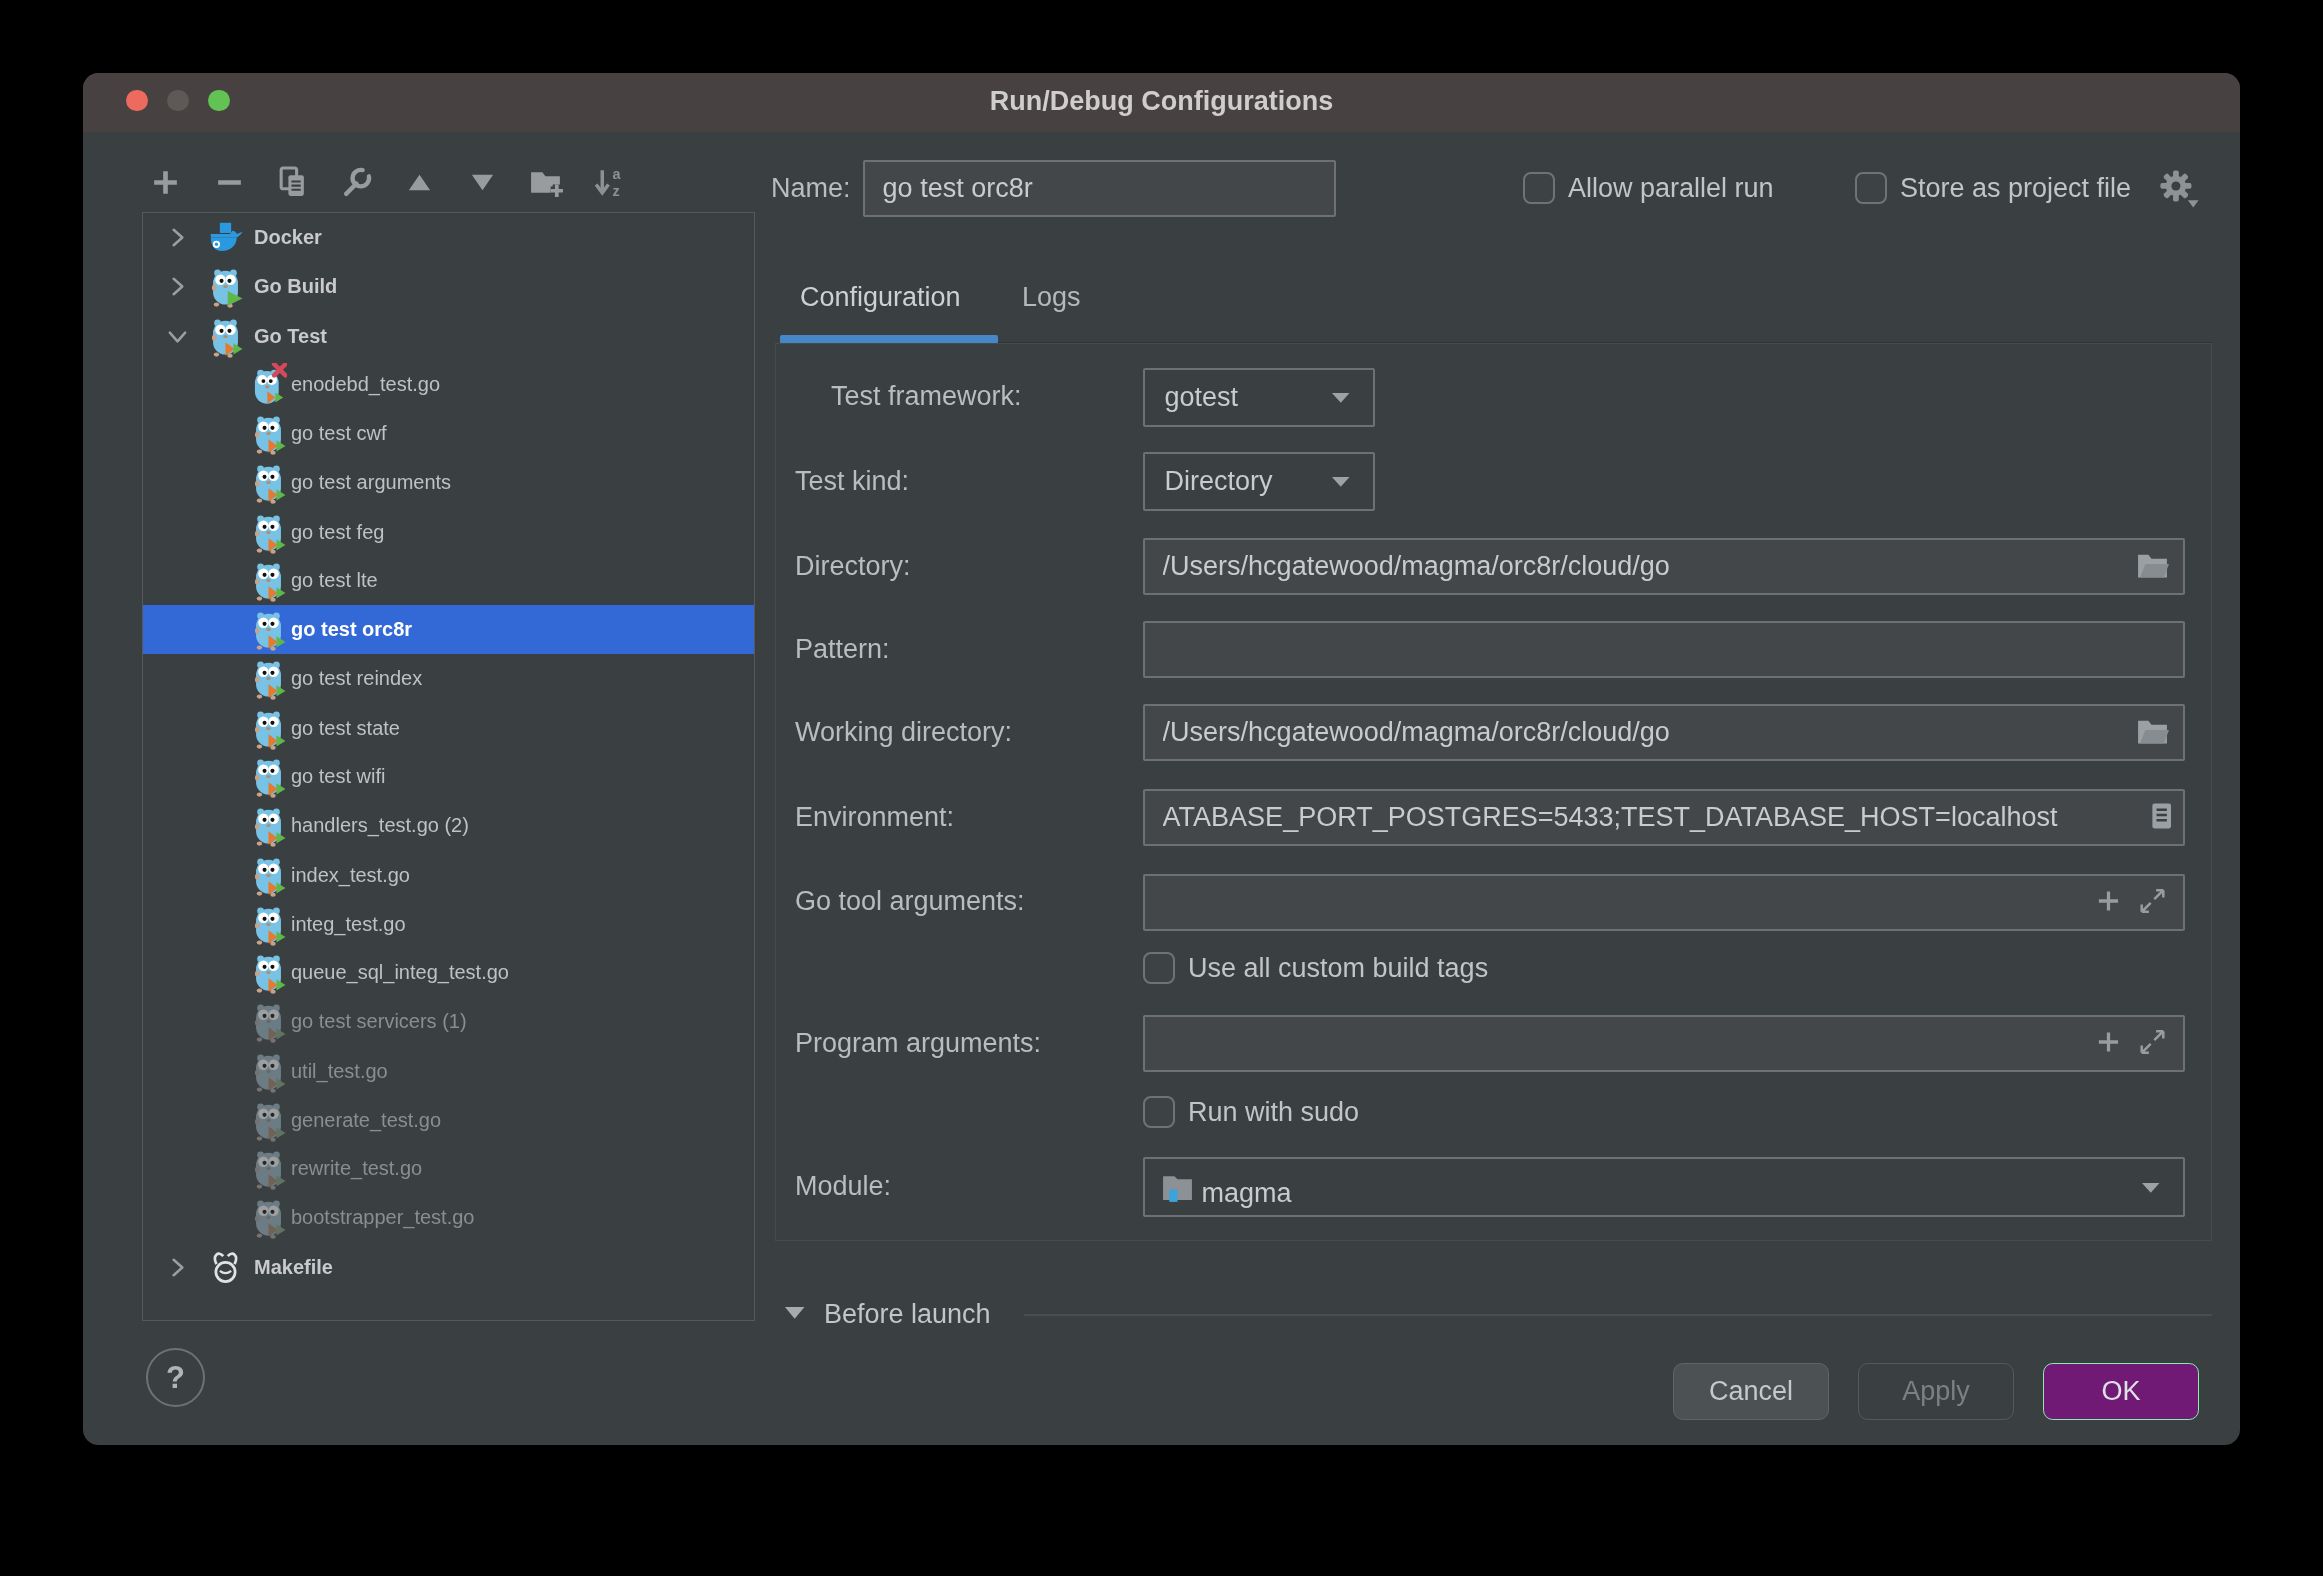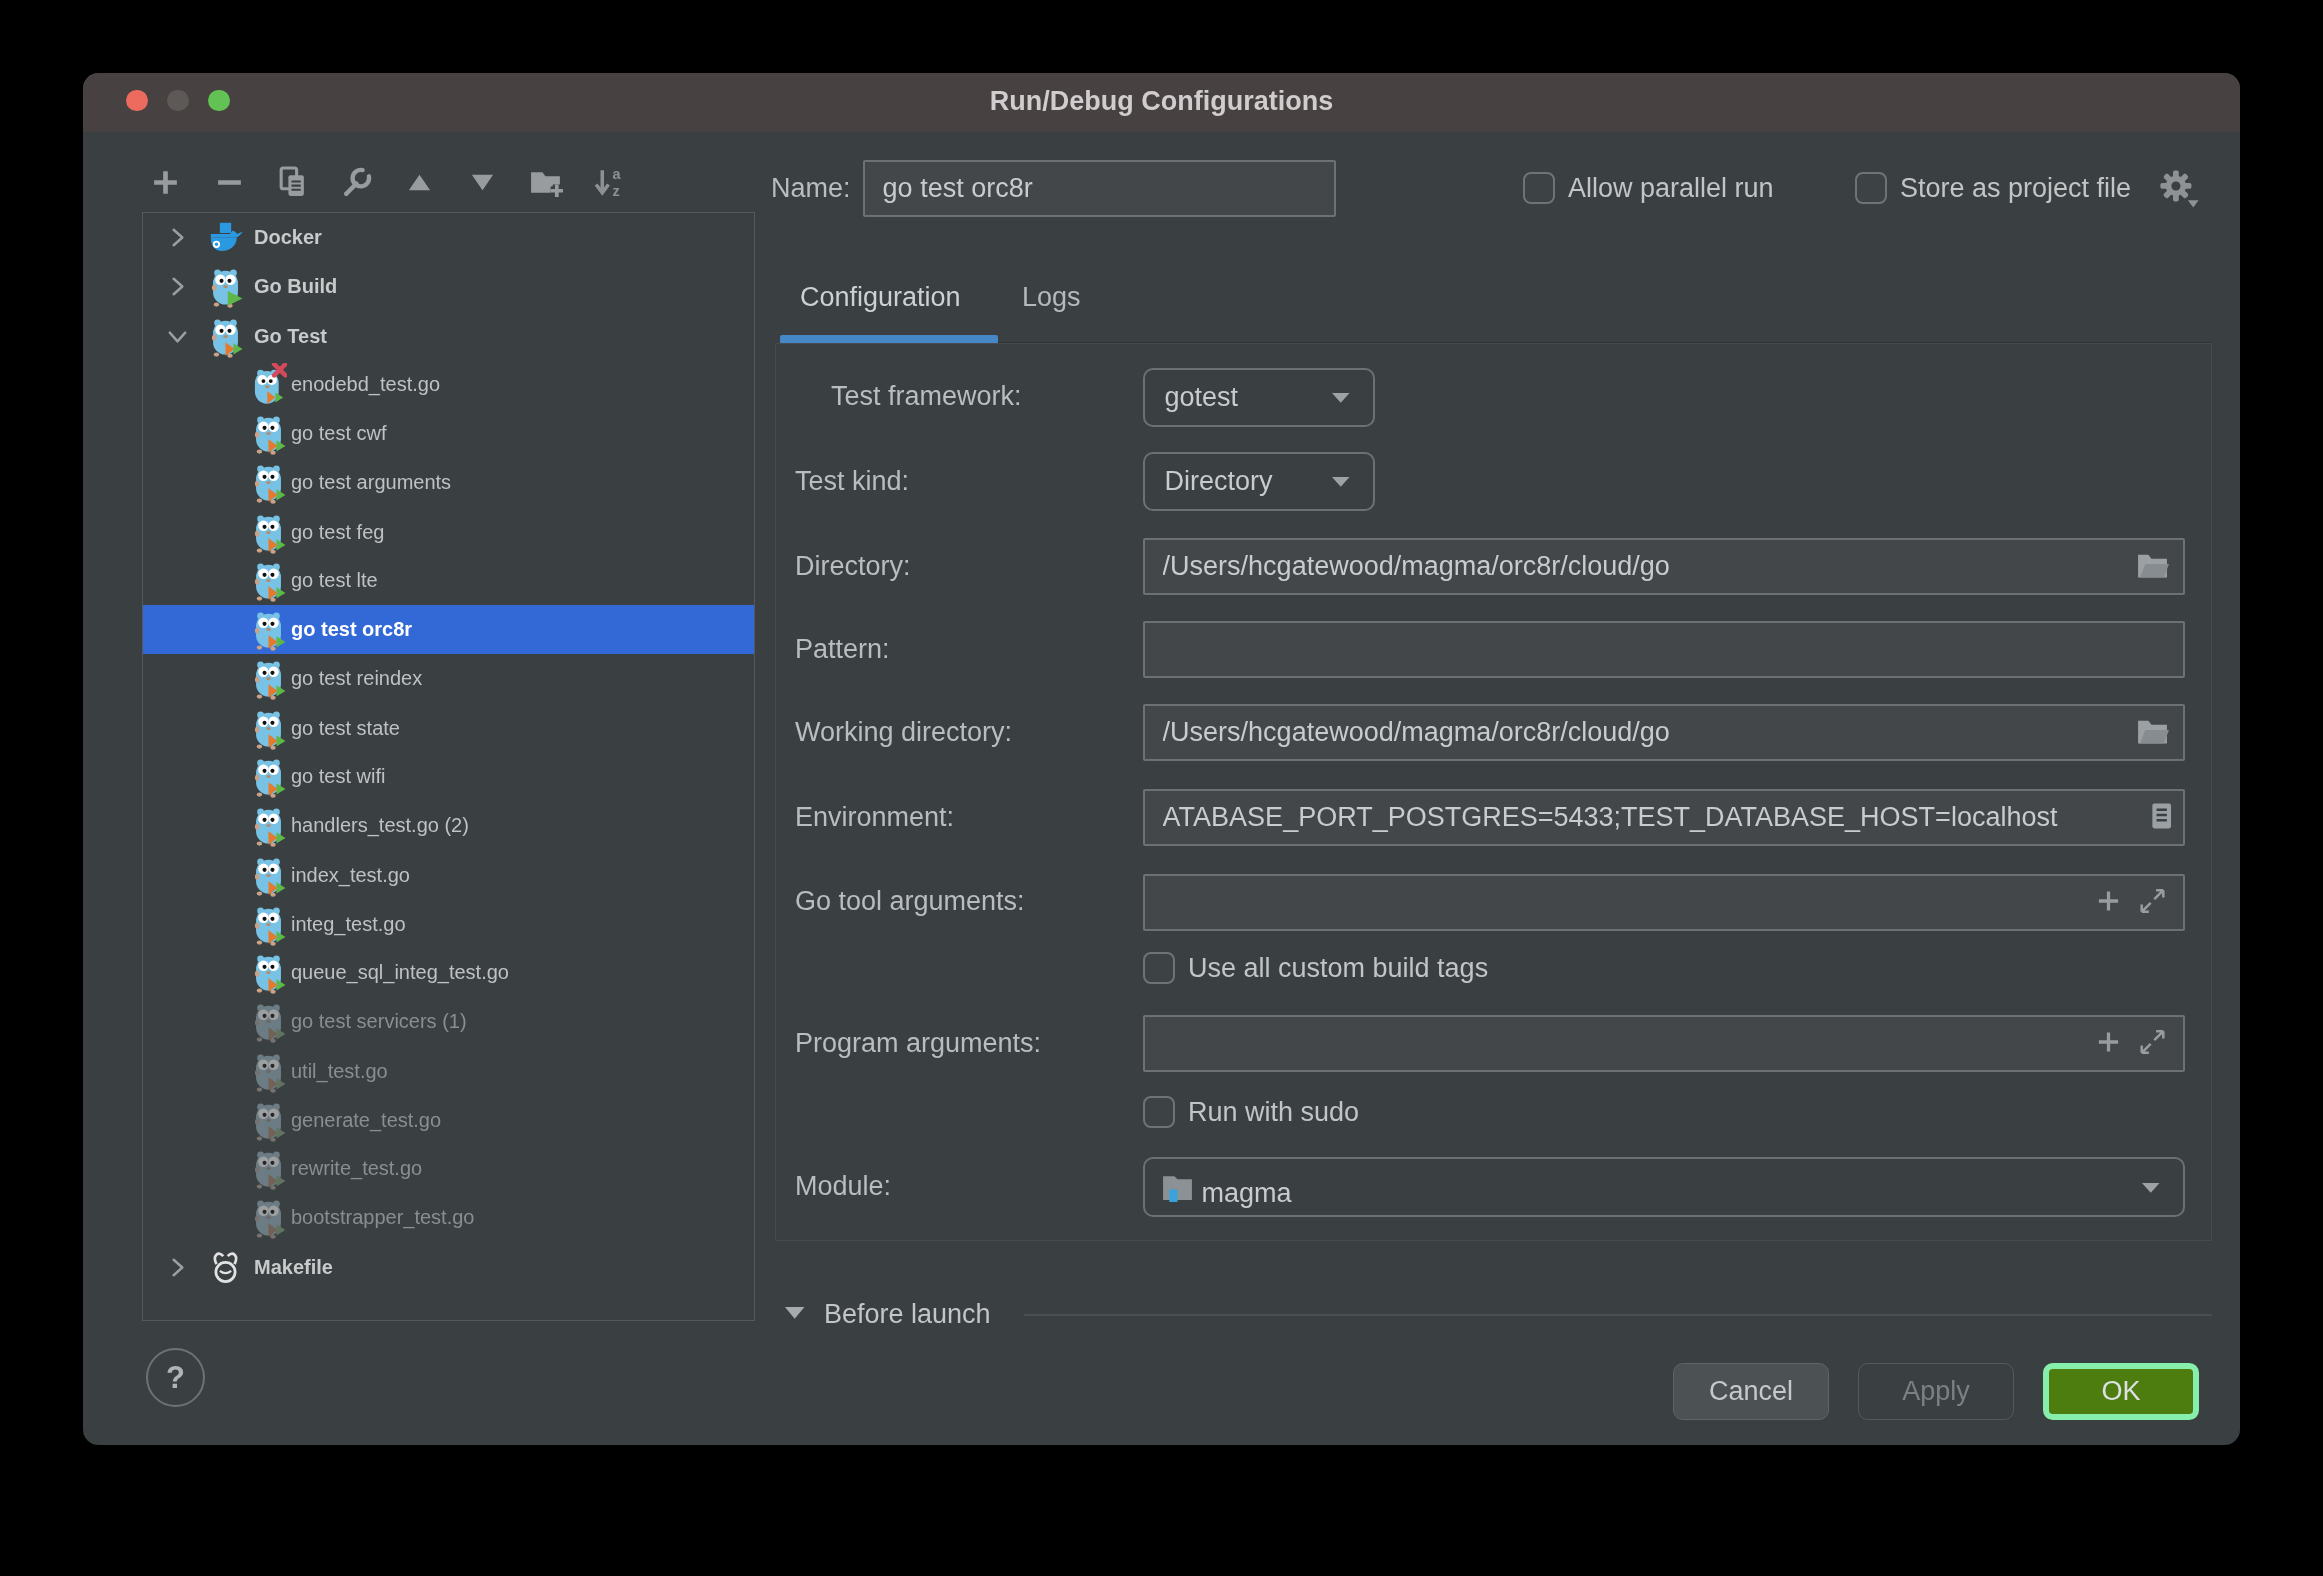--- a/index.html
+++ b/index.html
@@ -57,37 +57,37 @@
   }
   .cb-label{position:absolute;height:35px;line-height:35px;font-size:27px;color:#c2c4c6;white-space:nowrap;}
   
   .tab{position:absolute;top:205px;height:39px;line-height:39px;font-size:27px;color:#b6b9bb;}
   .tab.active{color:#ced1d3;}
   .tab-underline{position:absolute;left:697px;top:262px;width:218px;height:8.8px;background:#4687c8;border-radius:2px;}
   .tabs-line{position:absolute;left:697px;top:269px;width:1432px;height:2px;background:#2f3335;}
   
   .form-box{position:absolute;left:692px;top:270px;width:1437px;height:898px;border:1px solid #474b4d;box-sizing:border-box;}
   .combo{
-    position:absolute;box-sizing:border-box;border:2px solid #6d7174;border-radius:10px;
+    position:absolute;box-sizing:border-box;border:2px solid #6d7174;border-radius:2px;
     background:transparent;display:flex;align-items:center;
   }
   .combo .combo-text{font-size:27px;color:#c9cbcd;margin-left:19.5px;white-space:nowrap;}
   .combo .combo-arrow{position:absolute;right:21.5px;top:50%;margin-top:-6.8px;}
   .field-icon{position:absolute;top:50%;transform:translateY(-50%);}
   .field-wrap{position:absolute;}
   .before-launch-line{position:absolute;background:#4a4e50;height:2px;}
   
   .btn{
     position:absolute;height:57px;border-radius:9.8px;font-size:27px;box-sizing:border-box;
     display:flex;align-items:center;justify-content:center;cursor:default;border:none;
     font-family:"Liberation Sans","DejaVu Sans",sans-serif;
   }
   .btn-cancel{background:#4c5153;border:1px solid #606466;color:#c6c8ca;}
   .btn-apply{background:transparent;border:1px solid #55595b;color:#7b8082;}
-  .btn-ok{background:#4d7c0f;border:6px solid #86efac;color:#dde1e4;}
+  .btn-ok{background:#701a75;border:1px solid #86efac;color:#dde1e4;}
   .help-btn{
     position:absolute;left:63px;top:1275px;width:55px;height:55px;border-radius:50%;
     border:2.4px solid #6e7274;color:#b0b4b6;font-size:31px;font-weight:700;
     display:flex;align-items:center;justify-content:center;background:transparent;
   }
 </style>
 </head>
 <body>
 
 <div class="window">

